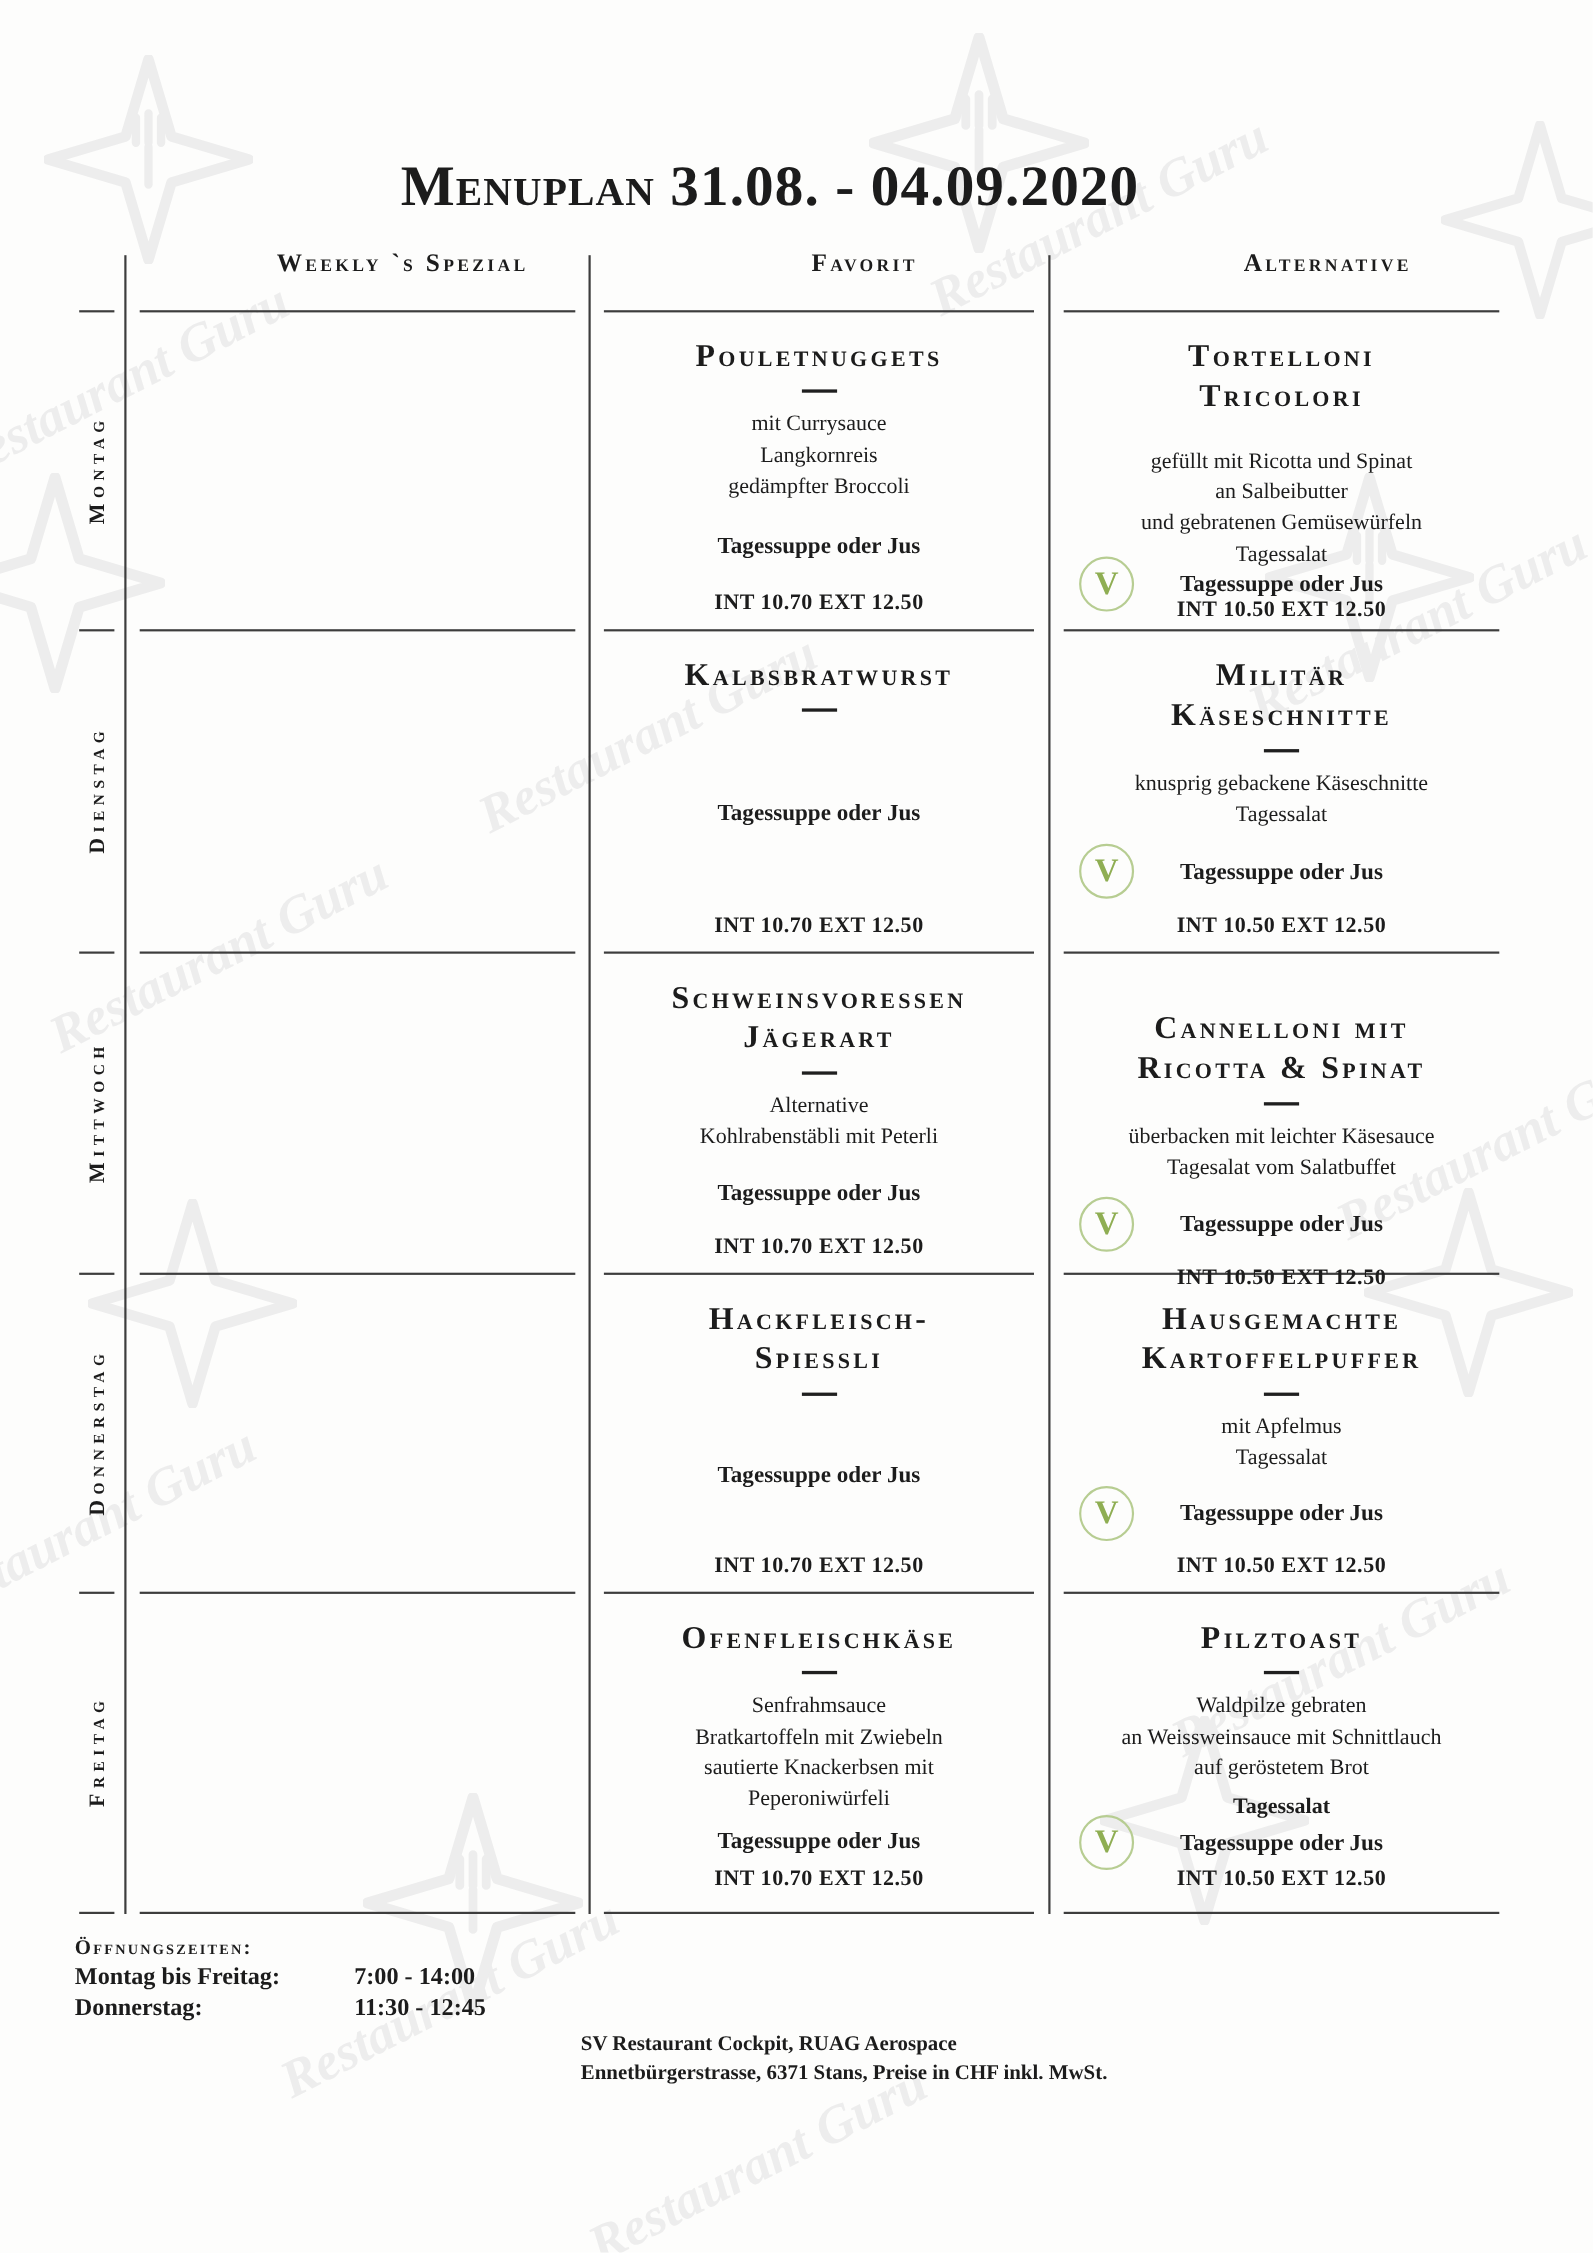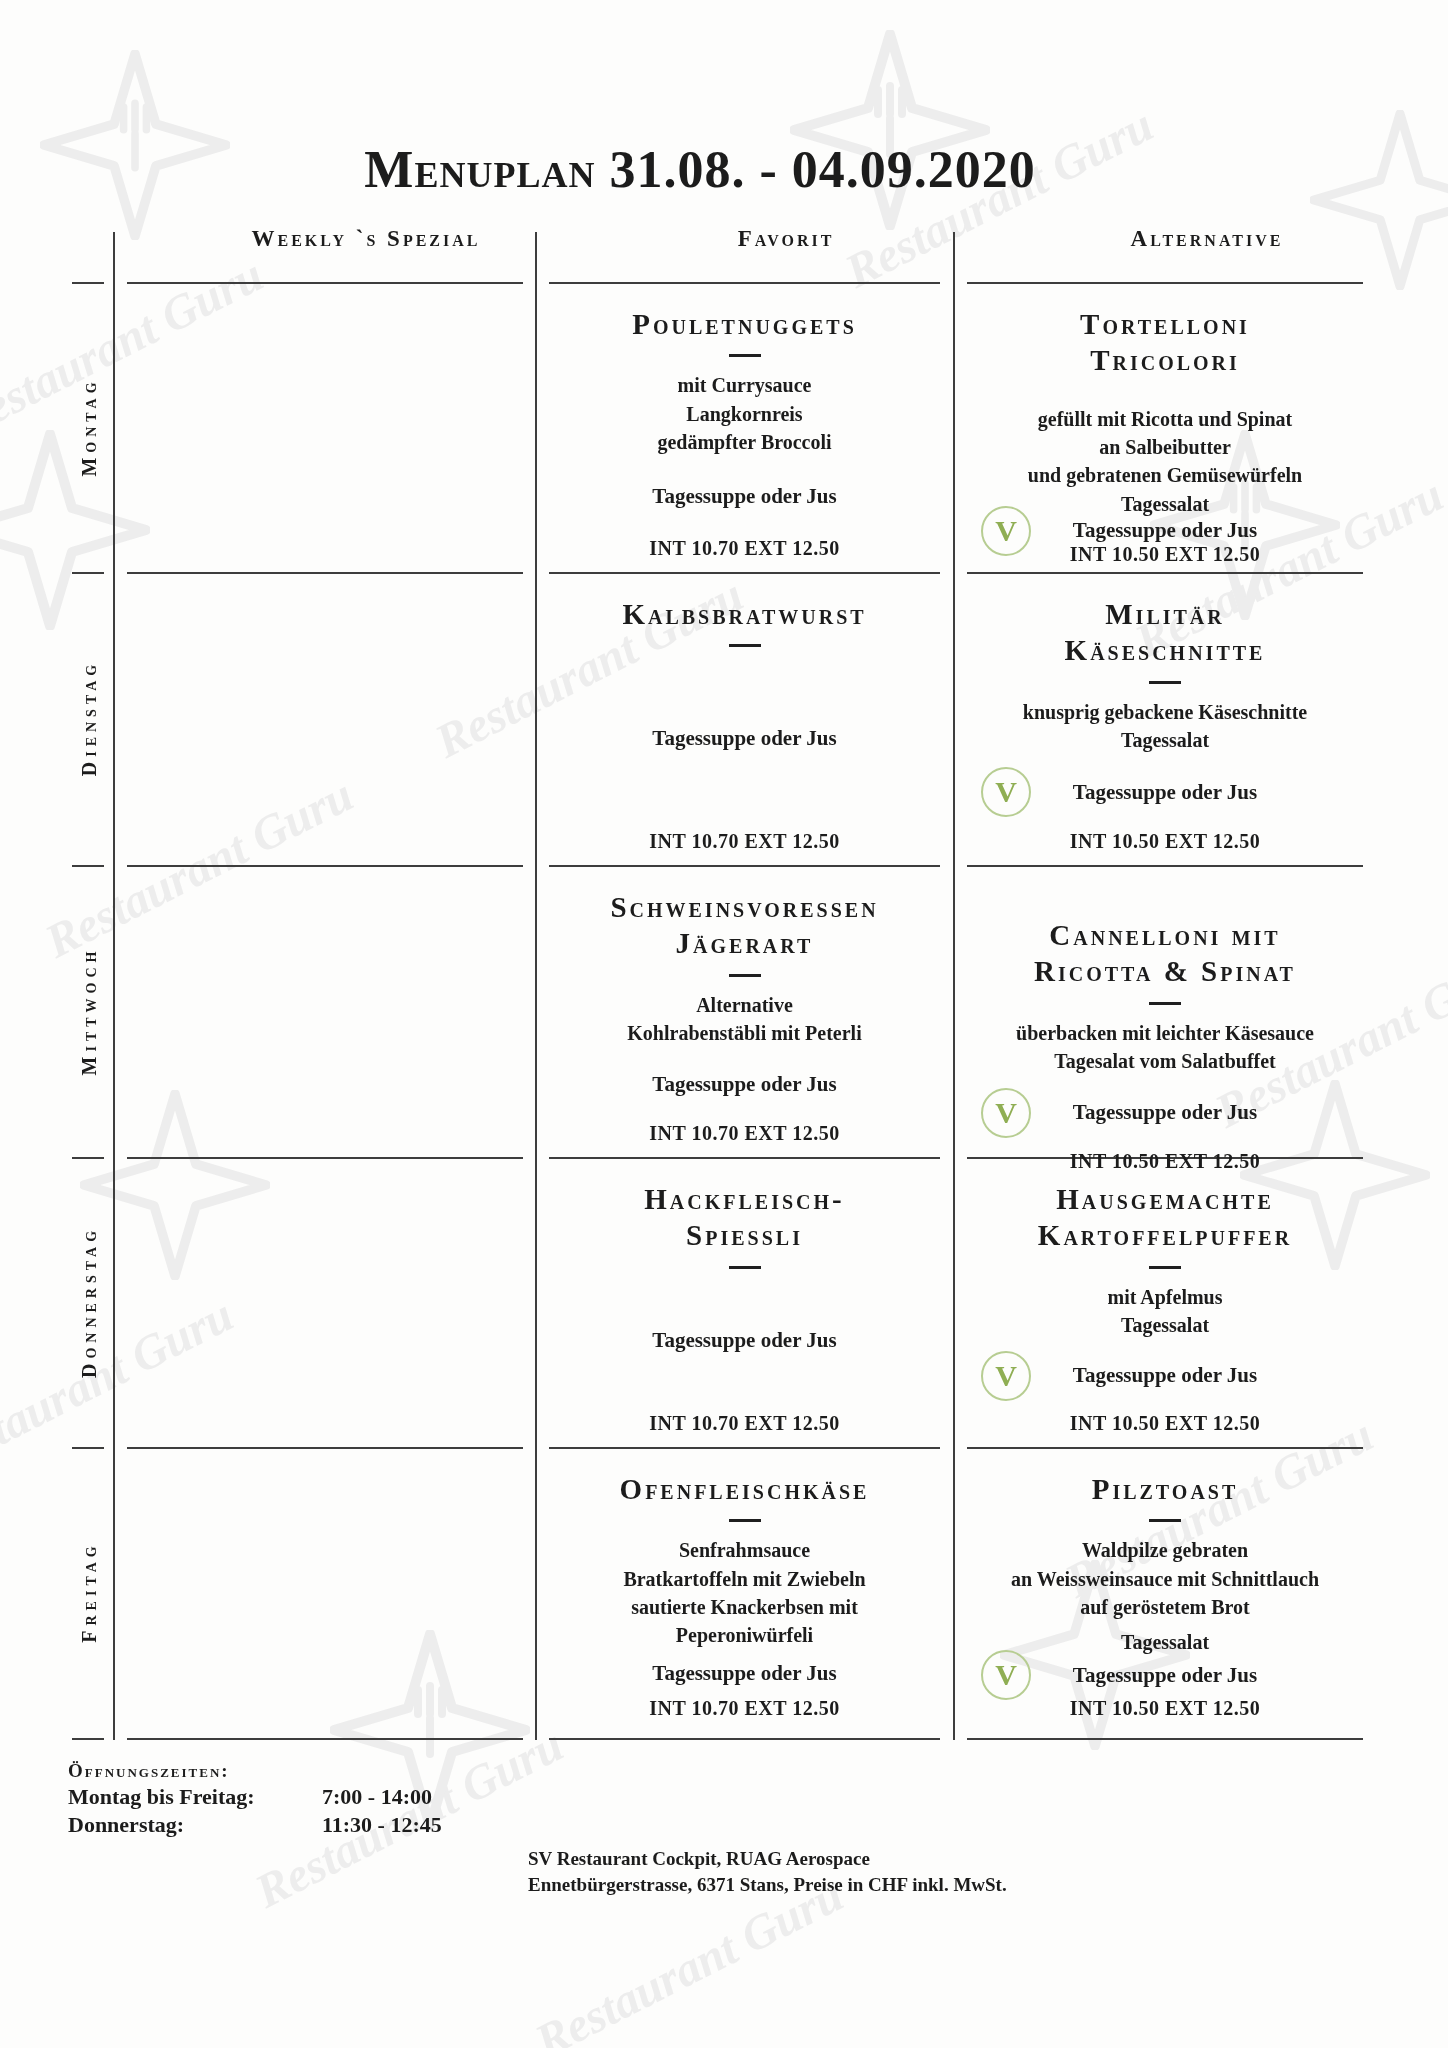--- a/index.html
+++ b/index.html
@@ -39,21 +39,21 @@
   .cell{
     position:absolute;display:flex;flex-direction:column;align-items:center;
     text-align:center;z-index:2;
   }
   .dish-title{
     font-size:29px;font-weight:bold;font-variant:small-caps;letter-spacing:3px;
     line-height:1.25;white-space:pre-line;margin-top:18px;
   }
   .dash-divider{width:32px;height:3px;background:#1f1f1f;margin:12px auto 0;}
   .desc{
-    font-size:20px;font-weight:bold;line-height:1.42;white-space:pre-line;margin-top:14px;
+    font-size:20px;font-weight:normal;line-height:1.42;white-space:pre-line;margin-top:14px;
   }
   .grow{flex:1 1 0;}
   .soup-row{position:relative;width:100%;}
   .soup{display:block;font-size:21px;font-weight:bold;}
   .extra{font-size:20px;font-weight:bold;}
   .price{font-size:20px;font-weight:bold;letter-spacing:0.5px;margin-bottom:4px;}
   .veg{
     position:absolute;left:14px;top:50%;transform:translateY(-50%);
     width:46px;height:46px;border:2px solid #b7cd92;border-radius:50%;
     display:flex;align-items:center;justify-content:center;

